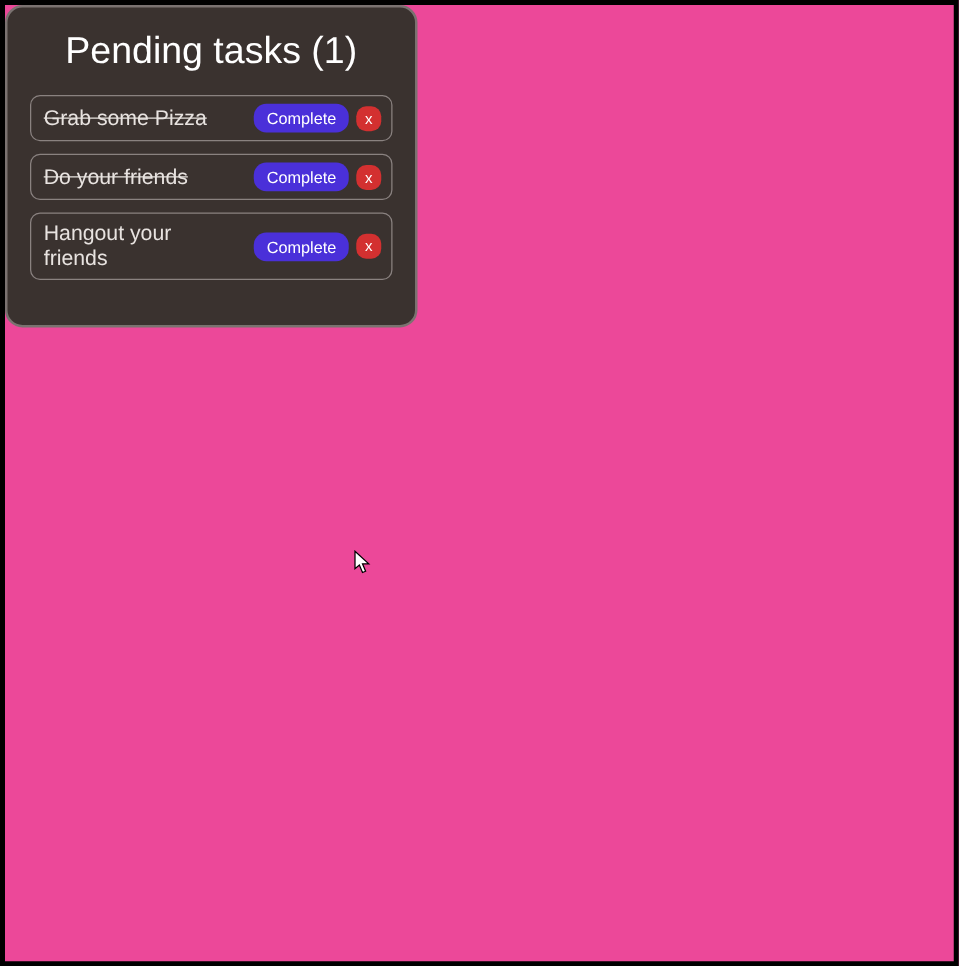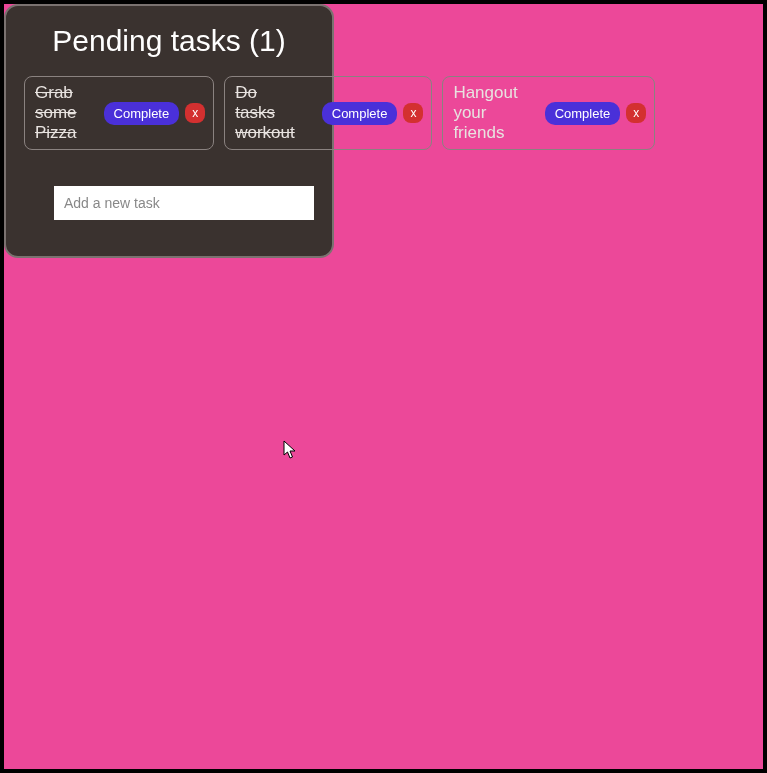--- a/index.html
+++ b/index.html
@@ -31,21 +31,21 @@
     }
     .title {
       color: #fff;
       font-size: 30px;
       font-weight: 400;
       text-align: center;
       margin-bottom: 18px;
     }
     .task-list {
       display: flex;
-      flex-direction: row;
+      flex-direction: column;
       gap: 10px;
     }
     .task-row {
       display: flex;
       align-items: center;
       border: 1px solid #8a8280;
       border-radius: 8px;
       padding: 6px 8px 6px 10px;
       gap: 6px;
     }
@@ -116,34 +116,31 @@
 
     <div class="task-list">
 
       <div class="task-row">
         <span class="task-label done">Grab some Pizza</span>
         <button class="complete-btn">Complete</button>
         <button class="delete-btn">x</button>
       </div>
 
       <div class="task-row">
-        <span class="task-label done">Do tasks workout</span>
+        <span class="task-label done">Do your friends</span>
         <button class="complete-btn">Complete</button>
         <button class="delete-btn">x</button>
       </div>
 
       <div class="task-row">
         <span class="task-label">Hangout your friends</span>
         <button class="complete-btn">Complete</button>
         <button class="delete-btn">x</button>
       </div>
 
     </div>
 
-    <div class="input-wrap">
-      <input class="new-task-input" type="text" placeholder="Add a new task" style="">
-    </div>
   </div>
 </div>
 
 <svg class="cursor" viewBox="0 0 16 20">
   <path d="M1 1 L1 15 L4.5 12 L7 18 L9.5 17 L7 11 L12 11 Z" fill="#fff" stroke="#000" stroke-width="1"></path>
 </svg>
 
 </body></html>

